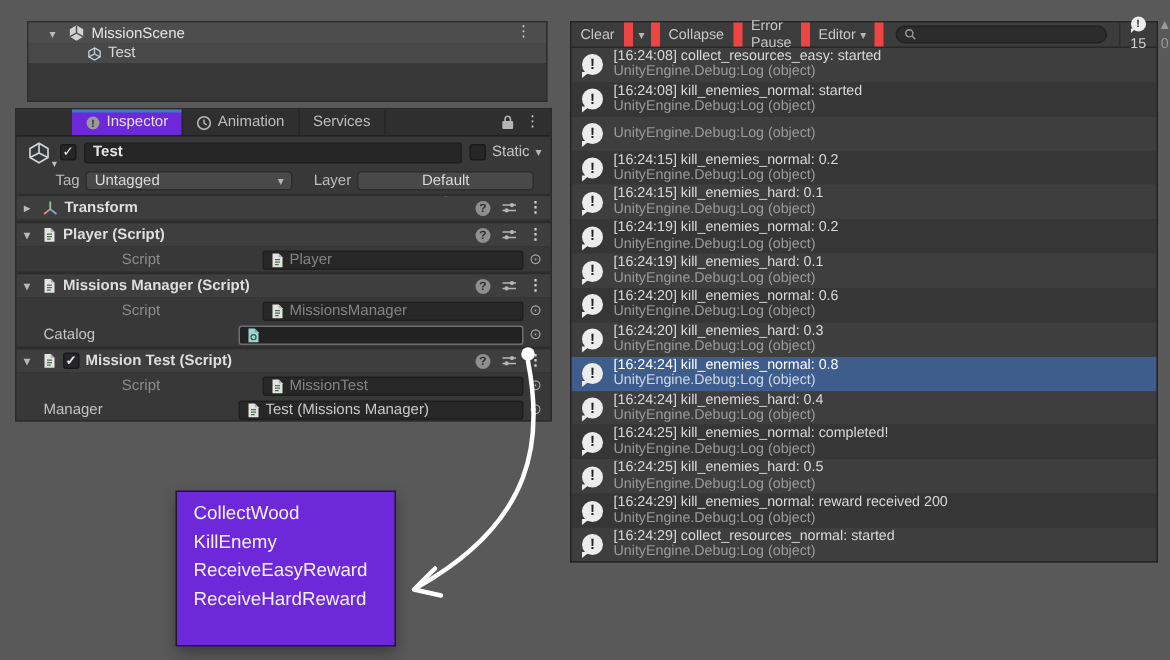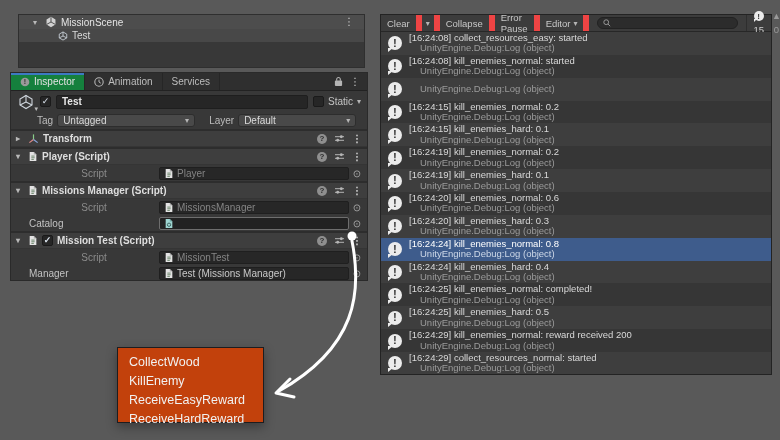--- a/index.html
+++ b/index.html
@@ -24,56 +24,56 @@
   .hi-scene-row .kebab { position:absolute; right:10px; top:2px; }
   .icon-svg { display:inline-flex; align-items:center; justify-content:center; flex:none; }
 
   
   #inspector { left:10px; top:72px; width:358px; height:209px;
     background:#383838; border:1px solid #2a2a2a; display:flex; flex-direction:column; }
   .tabbar { height:18px; background:#2f2f2f; display:flex; align-items:stretch;
     border-bottom:1px solid #222; flex:none; }
   .tab { display:flex; align-items:center; gap:4px; padding:0 9px;
     font-size:10px; color:#bdbdbd; border-right:1px solid #262626; position:relative; }
-  .tab.active { background:#15803d; color:#e2e2e2; }
+  .tab.active { background:#6d28d9; color:#e2e2e2;margin-left:37px; }
   .tab.active::before { content:""; position:absolute; left:0; right:0; top:0; height:2px; background:#3d7ac2; }
   .tab-tools { margin-left:auto; display:flex; align-items:center; gap:7px; padding-right:7px; }
 
   .go-header { height:21px; display:flex; align-items:center; gap:5px; padding:0 6px; flex:none; }
   .go-cube { position:relative; width:18px; height:16px; }
   .go-cube .mini-caret { position:absolute; right:-3px; bottom:-3px; font-size:7px; color:#bdbdbd; }
   .checkbox { width:11px; height:11px; background:#262626; border:1px solid #1a1a1a; border-radius:2px;
     display:flex; align-items:center; justify-content:center; color:#dfe8f2; font-size:9px; line-height:9px; flex:none; }
   .checkbox.empty { color:transparent; }
   .name-field { flex:1; height:14px; background:#262626; border:1px solid #1e1e1e; border-radius:2px;
     font-size:10px; font-weight:bold; color:#e6e6e6; padding:0 5px; line-height:12px; }
   .static-wrap { display:flex; align-items:center; gap:4px; font-size:10px; color:#c4c4c4; }
   .caret { font-size:8px; color:#b5b5b5; }
 
   .tagline { height:17px; display:flex; align-items:center; gap:4px; padding-left:26px; font-size:10px;
     color:#bdbdbd; flex:none; }
   .dropdown { height:13px; background:#494949; border:1px solid #2d2d2d; border-radius:3px;
     display:flex; align-items:center; justify-content:space-between; padding:0 5px;
     font-size:10px; color:#dadada; }
   .dd-tag { width:138px; margin-right:10px; }
-  .dd-layer { width:118px; }
+  .dd-layer { width:118px;flex-direction:column; }
 
   #components { flex:1; overflow:hidden; }
   .comp { border-top:2px solid #2d2d2d; }
   .comp-header { height:16px; background:#3e3e3e; display:flex; align-items:center; gap:4px;
     padding:0 5px; font-size:10px; font-weight:bold; color:#dedede; border-bottom:1px solid #353535; }
   .hdr-tools { margin-left:auto; display:flex; align-items:center; gap:7px; color:#b5b5b5; }
   .help-dot { width:10px; height:10px; border-radius:50%; background:#8f8f8f; color:#2e2e2e;
     font-size:8px; font-weight:bold; display:flex; align-items:center; justify-content:center; }
   .comp-row { height:16px; display:flex; align-items:center; padding:0 4px 0 18px; font-size:10px; color:#c2c2c2; }
   .comp-row .row-label { width:130px; flex:none; }
   .comp-row.disabled .row-label { color:#8b8b8b;text-align:center; }
   .obj-field { flex:1; height:13px; background:#272727; border:1px solid #1f1f1f; border-radius:2px;
     display:flex; align-items:center; gap:3px; padding:0 4px; color:#c9c9c9; overflow:hidden; white-space:nowrap; }
-  .comp-row.disabled .obj-field { color:#848484; }
+  .comp-row.disabled .obj-field { color:#848484;margin-left:16px; }
   .obj-field.highlighted { border-color:#6e6e6e; background:#222; }
   .obj-picker { width:12px; text-align:center; color:#a5a5a5; font-size:10px; margin-left:2px; flex:none; }
 
   
   #console { left:380px; top:14px; width:392px; height:361px; background:#373737;
     border:1px solid #232323; display:flex; flex-direction:column; }
   .c-toolbar { height:17px; background:#3c3c3c; border-bottom:1px solid #272727;
     display:flex; align-items:center; font-size:9.5px; color:#c8c8c8; flex:none; }
   .tb-btn { height:100%; display:flex; align-items:center; padding:0 6px; border-right:6px solid #ef4444; gap:3px;justify-content:flex-end; }
   .tb-btn.slim { padding:0 4px; }
@@ -92,27 +92,27 @@
   .entry:nth-child(even) { background:#363636; }
   .entry.selected { background:#3e5c8c; }
   .bubble { position:relative; width:14px; height:14px; border-radius:50%; background:#ececec; flex:none;
     color:#222; font-size:10px; font-weight:bold; display:flex; align-items:center; justify-content:center; }
   .bubble::after { content:""; position:absolute; left:0; bottom:-2px; width:0; height:0;
     border-left:5px solid #ececec; border-bottom:4px solid transparent; }
   .bubble.small { width:10px; height:10px; font-size:7px; }
   .bubble.small::after { border-left-width:3px; border-bottom-width:3px; bottom:-1px; }
   .e-text { overflow:hidden; }
   .e-line1 { font-size:9.5px; line-height:10.5px; color:#d9d9d9; white-space:nowrap; }
-  .e-line2 { font-size:9.5px; line-height:10.5px; color:#9b9b9b; white-space:nowrap;margin-left:11px; }
+  .e-line2 { font-size:9.5px; line-height:10.5px; color:#9b9b9b; white-space:nowrap; }
   .entry.selected .e-line1 { color:#ffffff; }
   .entry.selected .e-line2 { color:#cdd8e8; }
 
   
-  #mission-dropdown { left:117px; top:327px; width:147px; height:76px; background:#c2410c;
-    border:1px solid #1d1d20; box-shadow:0 4px 10px rgba(0,0,0,0.35); padding:5px 0; z-index:30;margin-top:20px; }
+  #mission-dropdown { left:117px; top:327px; width:147px; height:104px; background:#6d28d9;
+    border:1px solid #1d1d20; box-shadow:0 4px 10px rgba(0,0,0,0.35); padding:5px 0; z-index:30; }
   .dd-item { height:19px; line-height:19px; padding:0 11px; font-size:12.5px; color:#f1f1f1; white-space:nowrap; }
 
   
   #arrow-overlay { position:absolute; left:0; top:0; width:780px; height:440px; pointer-events:none; z-index:40; }
 </style>
 </head>
 <body>
 
 <div class="panel" id="hierarchy">
   <div class="hi-scene-row">

